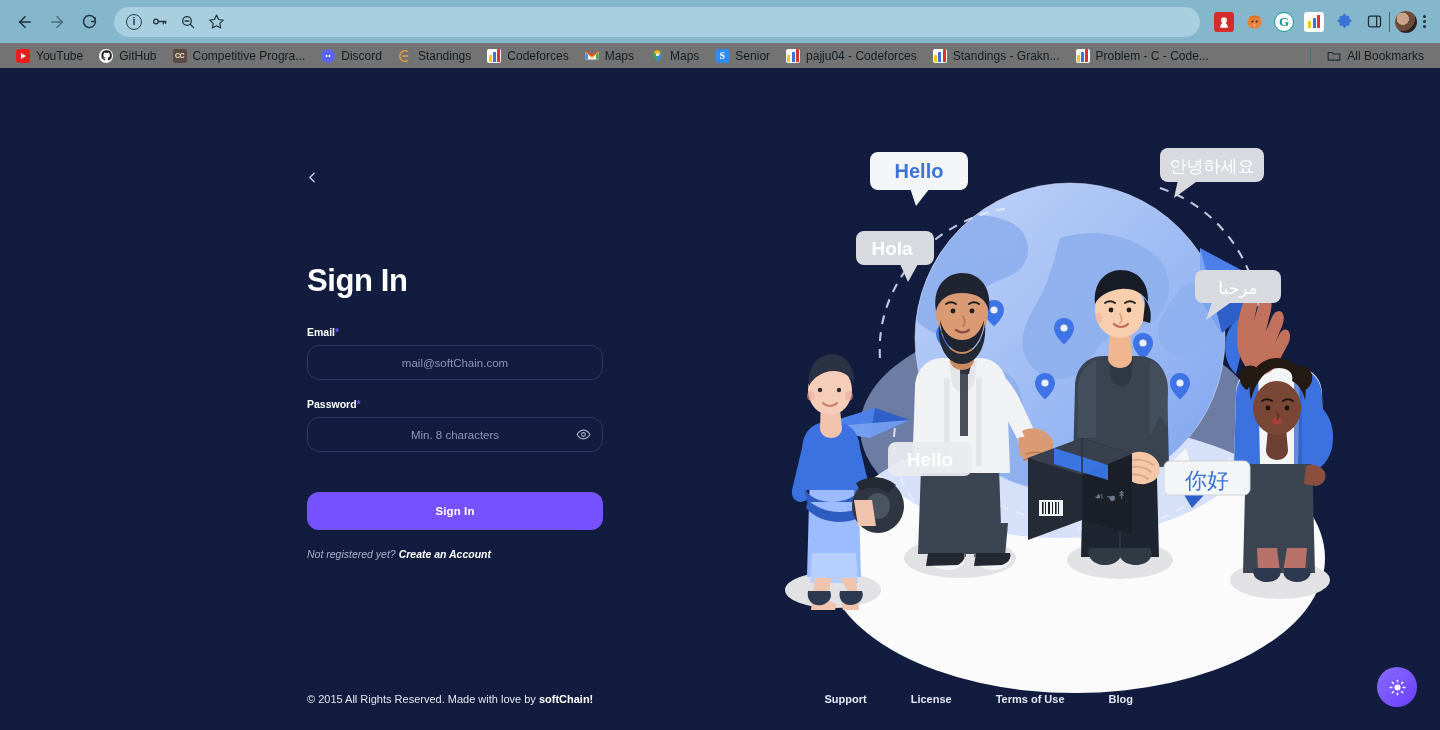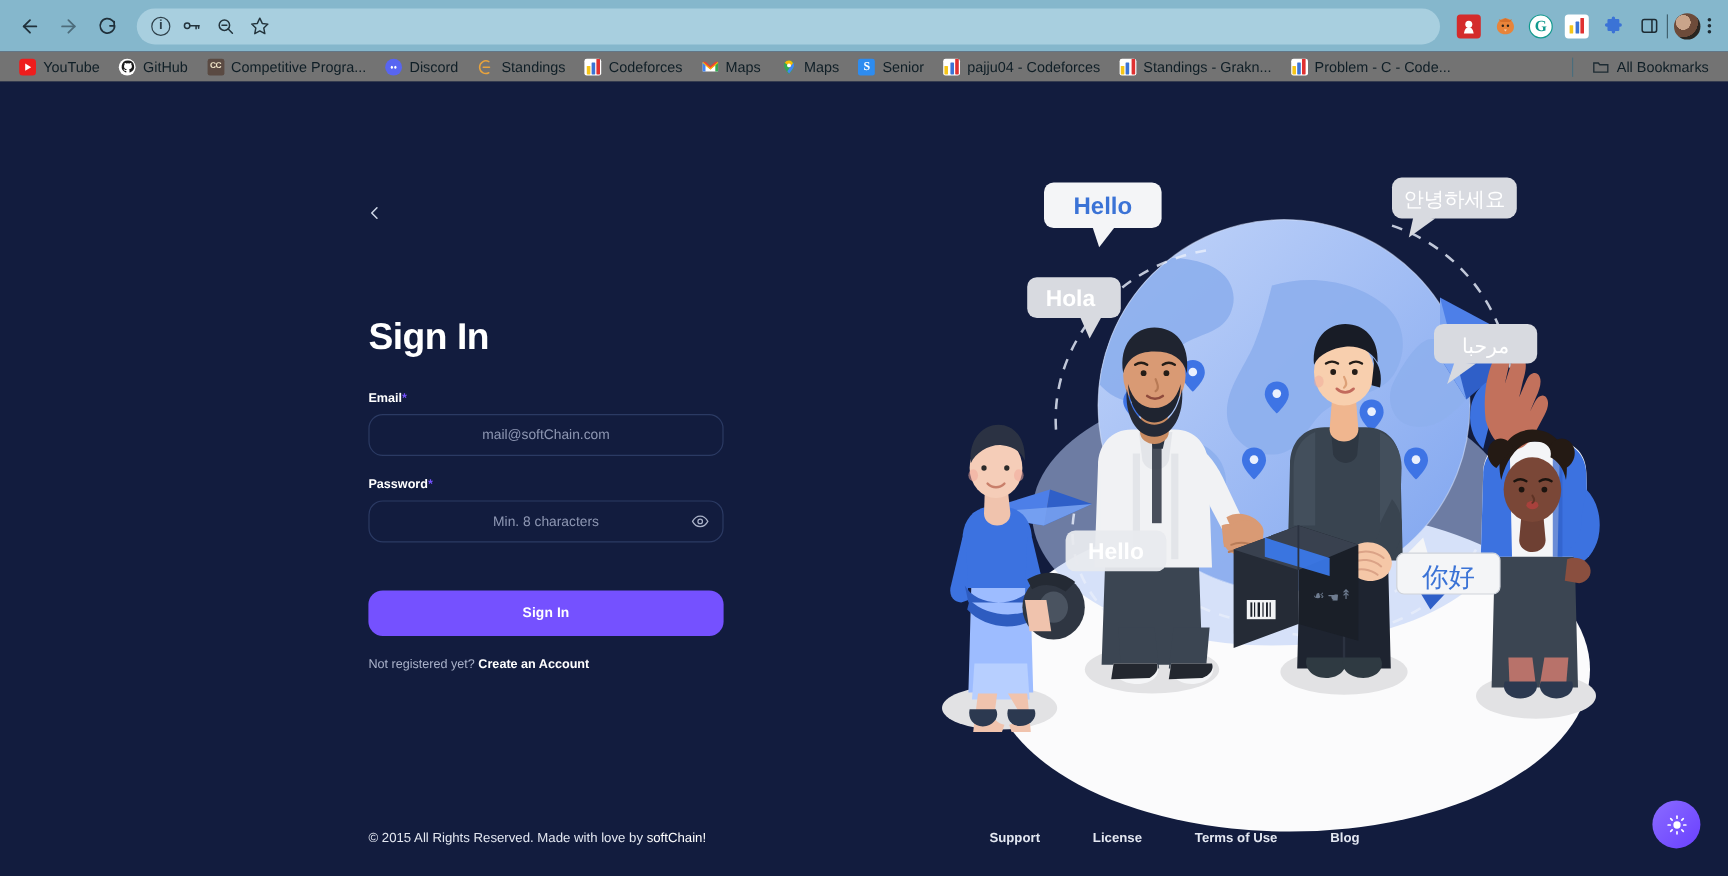--- a/index.html
+++ b/index.html
@@ -136,34 +136,34 @@
     width: 16px; height: 16px; color: #aab2c8; cursor: pointer;
     display: flex; align-items: center; justify-content: center;
   }
   .signin-btn {
     width: 296px; height: 38px; margin-top: 22px;
     background: #7551ff; border: none; border-radius: 12px;
     color: #ffffff; font-size: 11.5px; font-weight: bold;
     font-family: "Liberation Sans", sans-serif; cursor: pointer;
     letter-spacing: 0.1px;
   }
-  .register-row { margin-top: 18px; font-size: 10.5px; color: #a9b1c9; }
+  .register-row { margin-top: 18px; font-size: 10.5px; color: #a9b1c9; font-style: italic; }
   .register-row a { color: #ffffff; font-weight: bold; text-decoration: none; cursor: pointer; }
 
   
   .illus { position: absolute; left: 760px; top: 60px; width: 640px; height: 570px; }
   .illus svg { display: block; width: 100%; height: 100%; }
 
   
   .footer {
     position: absolute; left: 0; right: 0; bottom: 0; height: 62px;
     display: flex; align-items: center; padding: 0 307px 0 307px;
   }
   .copyright { font-size: 11px; color: #e3e7f1; }
-  .copyright b { font-weight: normal; color: #ffffff; }
+  .copyright b { font-weight: bold; color: #ffffff; }
   .foot-spacer { flex: 1 1 auto; }
   .foot-links { display: flex; gap: 44px; }
   .foot-links a {
     font-size: 11px; color: #e3e7f1; text-decoration: none;
     font-weight: bold; cursor: pointer;
   }
   .theme-fab {
     position: absolute; right: 23px; bottom: 23px;
     width: 40px; height: 40px; border-radius: 50%;
     background: linear-gradient(135deg, #8a6bff 0%, #6a40ff 100%);

